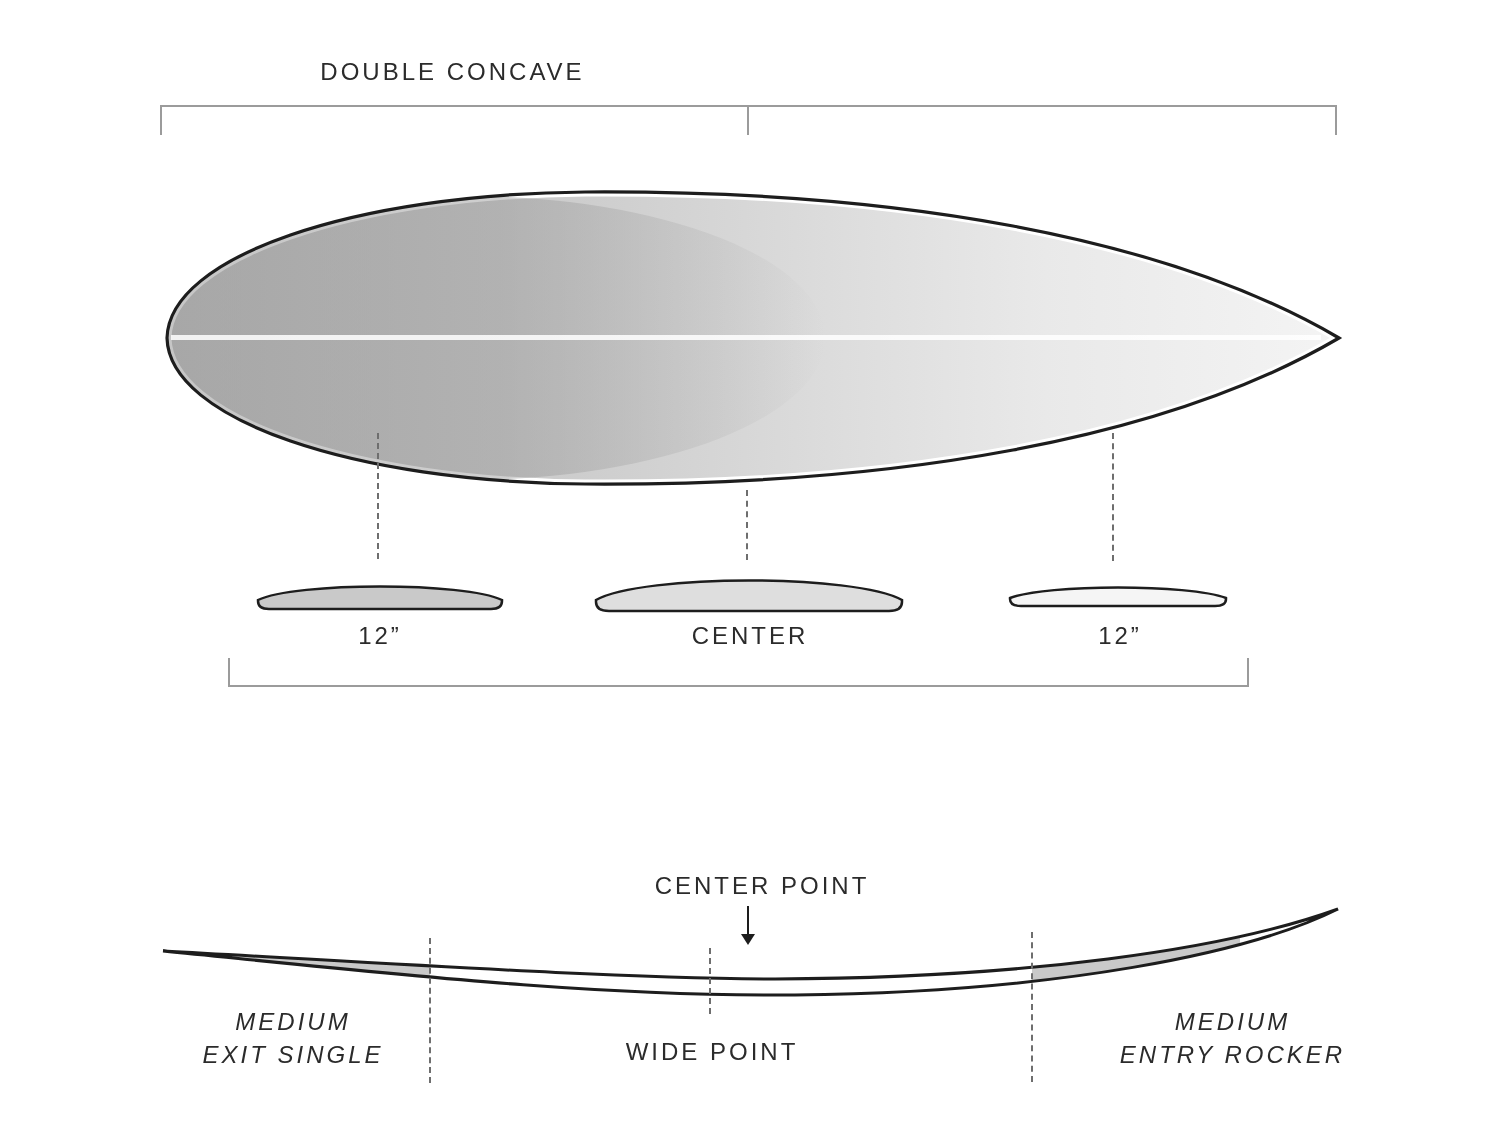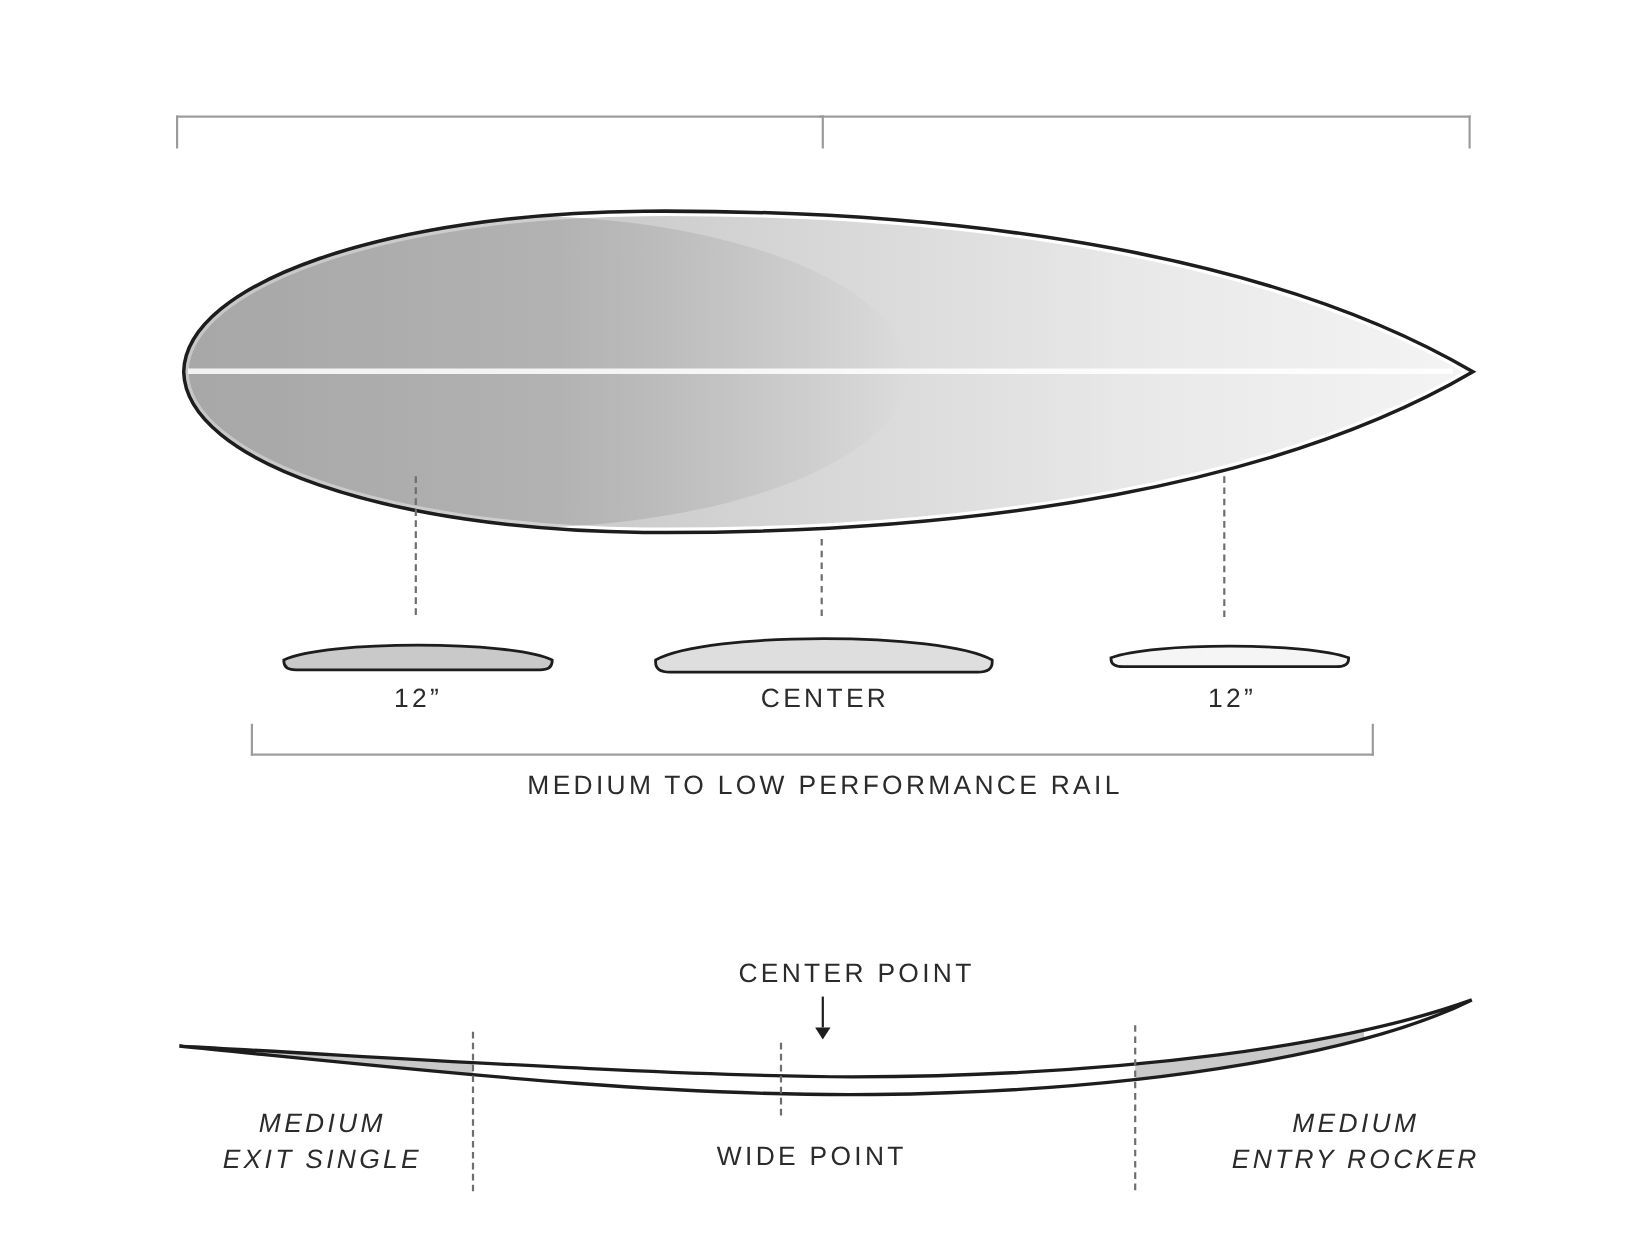--- a/index.html
+++ b/index.html
@@ -64,20 +64,21 @@
     border-left: 7px solid transparent;
     border-right: 7px solid transparent;
     border-top: 11px solid #1d1d1d;
   }
 </style>
 </head>
 <body>
 
 <div class="canvas">
 
+  <div class="label" style="left:160px; top:58px; width:585px;">DOUBLE CONCAVE</div>
 
   <div class="bracket top-left" style="left:160px; top:105px; width:585px; height:28px;"></div>
   <div class="bracket top-right" style="left:745px; top:105px; width:590px; height:28px;"></div>
 
   <svg class="svg-abs" style="left:155px; top:178px;" width="1190" height="325" viewBox="0 0 1190 325">
     <defs>
       <linearGradient id="boardGrad" x1="0" y1="0" x2="1" y2="0">
         <stop offset="0%" stop-color="#bdbdbd"></stop>
         <stop offset="35%" stop-color="#cdcdcd"></stop>
         <stop offset="75%" stop-color="#e9e9e9"></stop>
@@ -118,23 +119,22 @@
 
   <svg class="svg-abs" style="left:1007px; top:578px;" width="222" height="30" viewBox="0 0 222 30">
     <path d="M 3 20 C 40 6, 182 6, 219 20 L 219 21 Q 219 28 208 28 L 14 28 Q 3 28 3 21 Z" fill="#f5f5f5" stroke="#1d1d1d" stroke-width="2.5"></path>
   </svg>
 
   <div class="label" style="left:280px; top:622px; width:200px;">12”</div>
   <div class="label" style="left:640px; top:622px; width:220px;text-align:center;">CENTER</div>
   <div class="label" style="left:1020px; top:622px; width:200px;">12”</div>
 
   <div class="bracket bottom" style="left:228px; top:658px; width:1017px; height:27px;"></div>
-  <div class="label" style="left:0px; top:701px; width:1500px;">MEDIUM TO LOW PERFORMANCE RAIL</div>
 
-  <div class="label" style="left:586px; top:872px; width:300px;text-align:right;">CENTER POINT</div>
+  <div class="label" style="left:612px; top:872px; width:300px;">CENTER POINT</div>
   <div class="arrow-line" style="left:747px; top:906px; height:28px;"></div>
   <div class="arrow-head" style="left:741px; top:934px;"></div>
 
   <svg class="svg-abs" style="left:155px; top:895px;" width="1190" height="115" viewBox="0 0 1190 115">
     <defs>
       <clipPath id="profileClip">
         <path d="M 8 56 C 230 68, 450 83, 620 84 C 870 83, 1070 55, 1183 14 C 1095 58, 905 97, 640 100 C 440 102, 230 78, 8 56 Z"></path>
       </clipPath>
     </defs>
     <path d="M 8 56 C 230 68, 450 83, 620 84 C 870 83, 1070 55, 1183 14 C 1095 58, 905 97, 640 100 C 440 102, 230 78, 8 56 Z" fill="#ffffff"></path>
@@ -147,20 +147,20 @@
 
   <div class="dashed-line" style="left:429px; top:938px; height:145px;"></div>
   <div class="dashed-line" style="left:709px; top:948px; height:66px;"></div>
   <div class="dashed-line" style="left:1031px; top:932px; height:150px;"></div>
 
   <div class="label two-line" style="left:163px; top:1005px; width:260px;">
     <span>MEDIUM</span><br>
     <span>EXIT SINGLE</span>
   </div>
 
-  <div class="label" style="left:608px; top:1038px; width:260px;text-align:center;">WIDE POINT</div>
+  <div class="label" style="left:582px; top:1038px; width:260px;text-align:center;">WIDE POINT</div>
 
   <div class="label two-line" style="left:1100px; top:1005px; width:265px;">
     <span>MEDIUM</span><br>
     <span>ENTRY ROCKER</span>
   </div>
 
 </div>
 
 </body></html>

